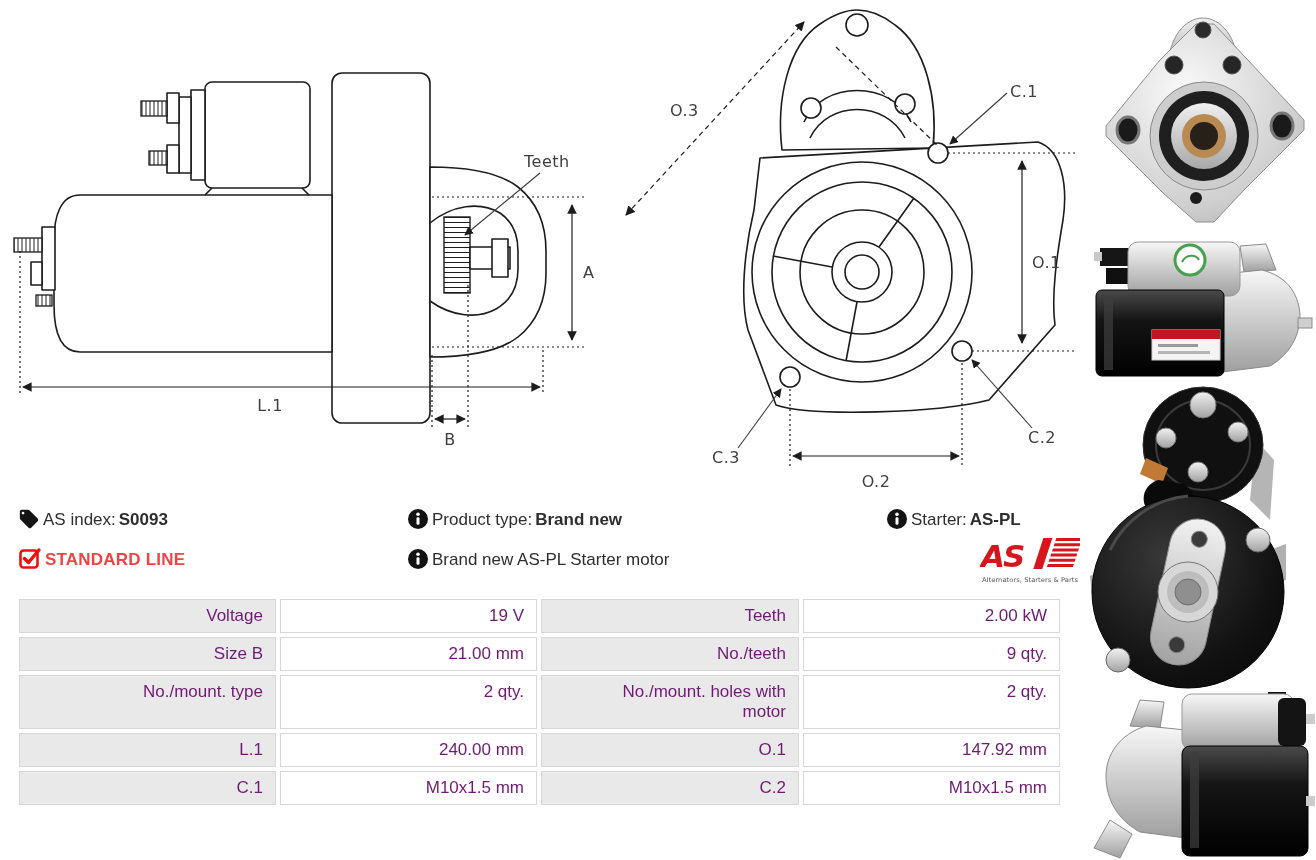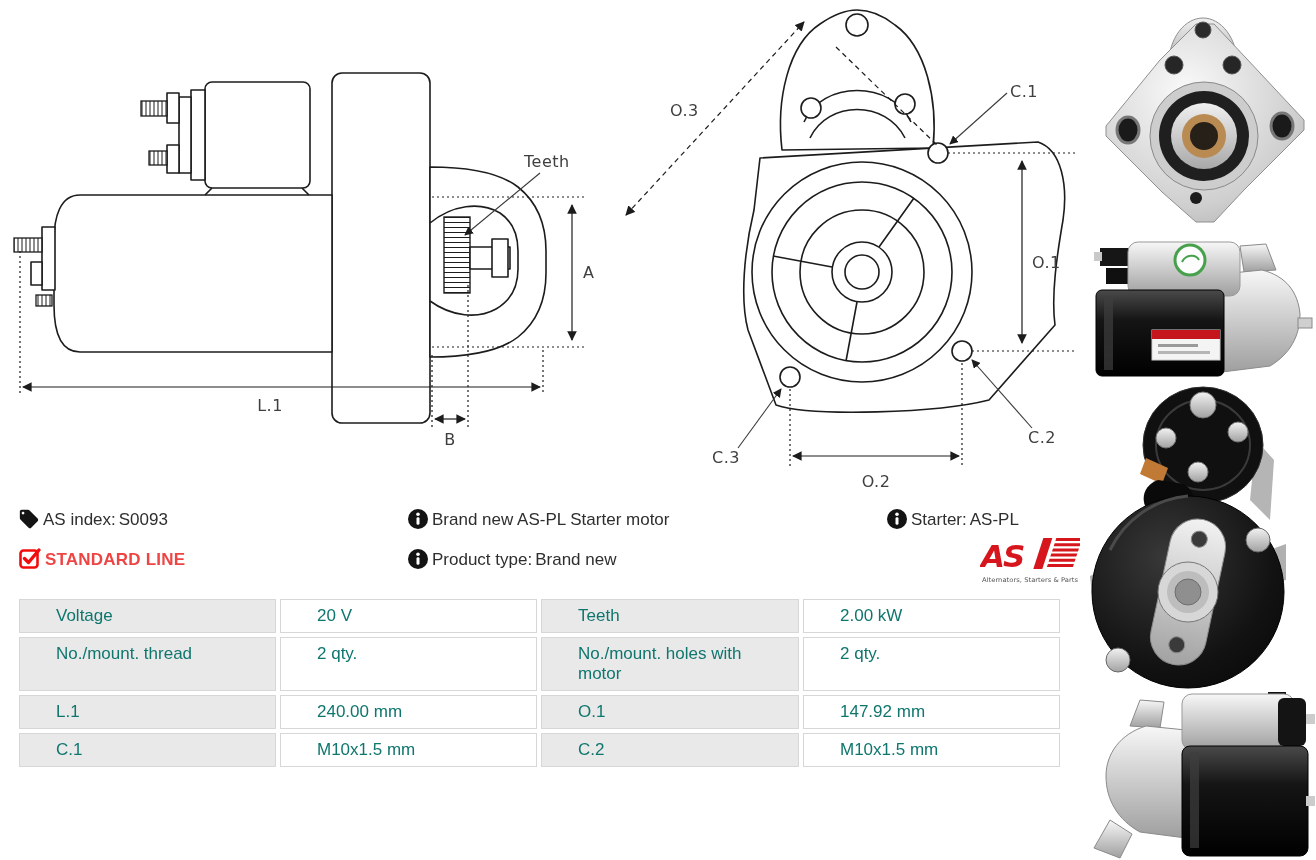--- a/index.html
+++ b/index.html
@@ -1,27 +1,27 @@
 <!DOCTYPE html>
 <html><head>
 <meta charset="utf-8">
 <style>
   html,body{margin:0;padding:0;background:#fff;}
   .page{position:relative;width:1316px;height:860px;background:#fff;overflow:hidden;
         font-family:"Liberation Sans",sans-serif;color:#2e2e2e;}
   .abs{position:absolute;}
   
   .info-row{display:flex;align-items:flex-end;gap:3px;height:24px;margin-bottom:16px;font-size:17px;white-space:nowrap;}
-  .info-row .b{font-weight:normal;}
+  .info-row .b{font-weight:bold;}
   .red{color:#ef4444;font-weight:bold;letter-spacing:.2px;}
   .ic{flex:0 0 auto;display:block;}
   
   table.spec{border-collapse:separate;border-spacing:4px 4px;table-layout:fixed;}
-  table.spec td{border:1px solid #d7d7d7;font-size:17px;color:#0f766e;
-      vertical-align:top;padding:6px 12px 6px 36px;line-height:20px;}
+  table.spec td{border:1px solid #d7d7d7;font-size:17px;color:#701a75;
+      text-align:right;vertical-align:top;padding:6px 12px 6px 36px;line-height:20px;}
   td.lbl{background:#e9e9e9;}
   td.val{background:#fff;}
   
   svg text.dim{font-family:"DejaVu Sans",sans-serif;font-size:16px;fill:#3f3f3f;letter-spacing:.5px;}
   .ln{stroke:#1c1c1c;stroke-width:1.6;fill:#fff;stroke-linejoin:round;}
   .lnf{stroke:#1c1c1c;stroke-width:1.6;fill:none;}
   .dot{stroke:#1c1c1c;stroke-width:1.2;fill:none;stroke-dasharray:2 3;}
   .dsh{stroke:#1c1c1c;stroke-width:1.2;fill:none;stroke-dasharray:5 4;}
   .arw{stroke:#1c1c1c;stroke-width:1.2;fill:none;}
   .ldr{stroke:#3a3a3a;stroke-width:1.1;fill:none;}
@@ -263,30 +263,30 @@
     </div>
   </div>
 
   <div class="abs" style="left:407px;top:506px;width:420px">
     <div class="info-row">
       <svg class="ic" width="22" height="22" viewBox="0 0 22 22">
         <circle cx="11" cy="11" r="10" fill="#131313"></circle>
         <circle cx="11" cy="6.3" r="1.8" fill="#fff"></circle>
         <rect x="9.5" y="9.2" width="3" height="7.6" rx="1.4" fill="#fff"></rect>
       </svg>
-      <span>Brand new AS-PL Starter motor</span>
+      <span>Product type:</span>
+      <span class="b">Brand new</span>
     </div>
     <div class="info-row">
       <svg class="ic" width="22" height="22" viewBox="0 0 22 22">
         <circle cx="11" cy="11" r="10" fill="#131313"></circle>
         <circle cx="11" cy="6.3" r="1.8" fill="#fff"></circle>
         <rect x="9.5" y="9.2" width="3" height="7.6" rx="1.4" fill="#fff"></rect>
       </svg>
-      <span>Product type:</span>
-      <span class="b">Brand new</span>
+      <span>Brand new AS-PL Starter motor</span>
     </div>
   </div>
 
   <div class="abs" style="left:886px;top:506px;width:192px">
     <div class="info-row" style="justify-content:flex-start">
       <svg class="ic" width="22" height="22" viewBox="0 0 22 22">
         <circle cx="11" cy="11" r="10" fill="#131313"></circle>
         <circle cx="11" cy="6.3" r="1.8" fill="#fff"></circle>
         <rect x="9.5" y="9.2" width="3" height="7.6" rx="1.4" fill="#fff"></rect>
       </svg>
@@ -312,26 +312,32 @@
   <table class="spec abs" style="left:15px;top:595px">
     <colgroup>
         <col style="width:257px">
         <col style="width:257px">
         <col style="width:258px">
         <col style="width:257px">
       </colgroup>
     <tbody>
       <tr>
         <td class="lbl">Voltage</td>
-        <td class="val">20 V</td>
+        <td class="val">19 V</td>
         <td class="lbl">Teeth</td>
         <td class="val">2.00 kW</td>
       </tr>
       <tr>
-        <td class="lbl">No./mount. thread</td>
+        <td class="lbl">Size B</td>
+        <td class="val">21.00 mm</td>
+        <td class="lbl">No./teeth</td>
+        <td class="val">9 qty.</td>
+      </tr>
+      <tr>
+        <td class="lbl">No./mount. type</td>
         <td class="val">2 qty.</td>
         <td class="lbl">No./mount. holes with motor</td>
         <td class="val">2 qty.</td>
       </tr>
       <tr>
         <td class="lbl">L.1</td>
         <td class="val">240.00 mm</td>
         <td class="lbl">O.1</td>
         <td class="val">147.92 mm</td>
       </tr>

